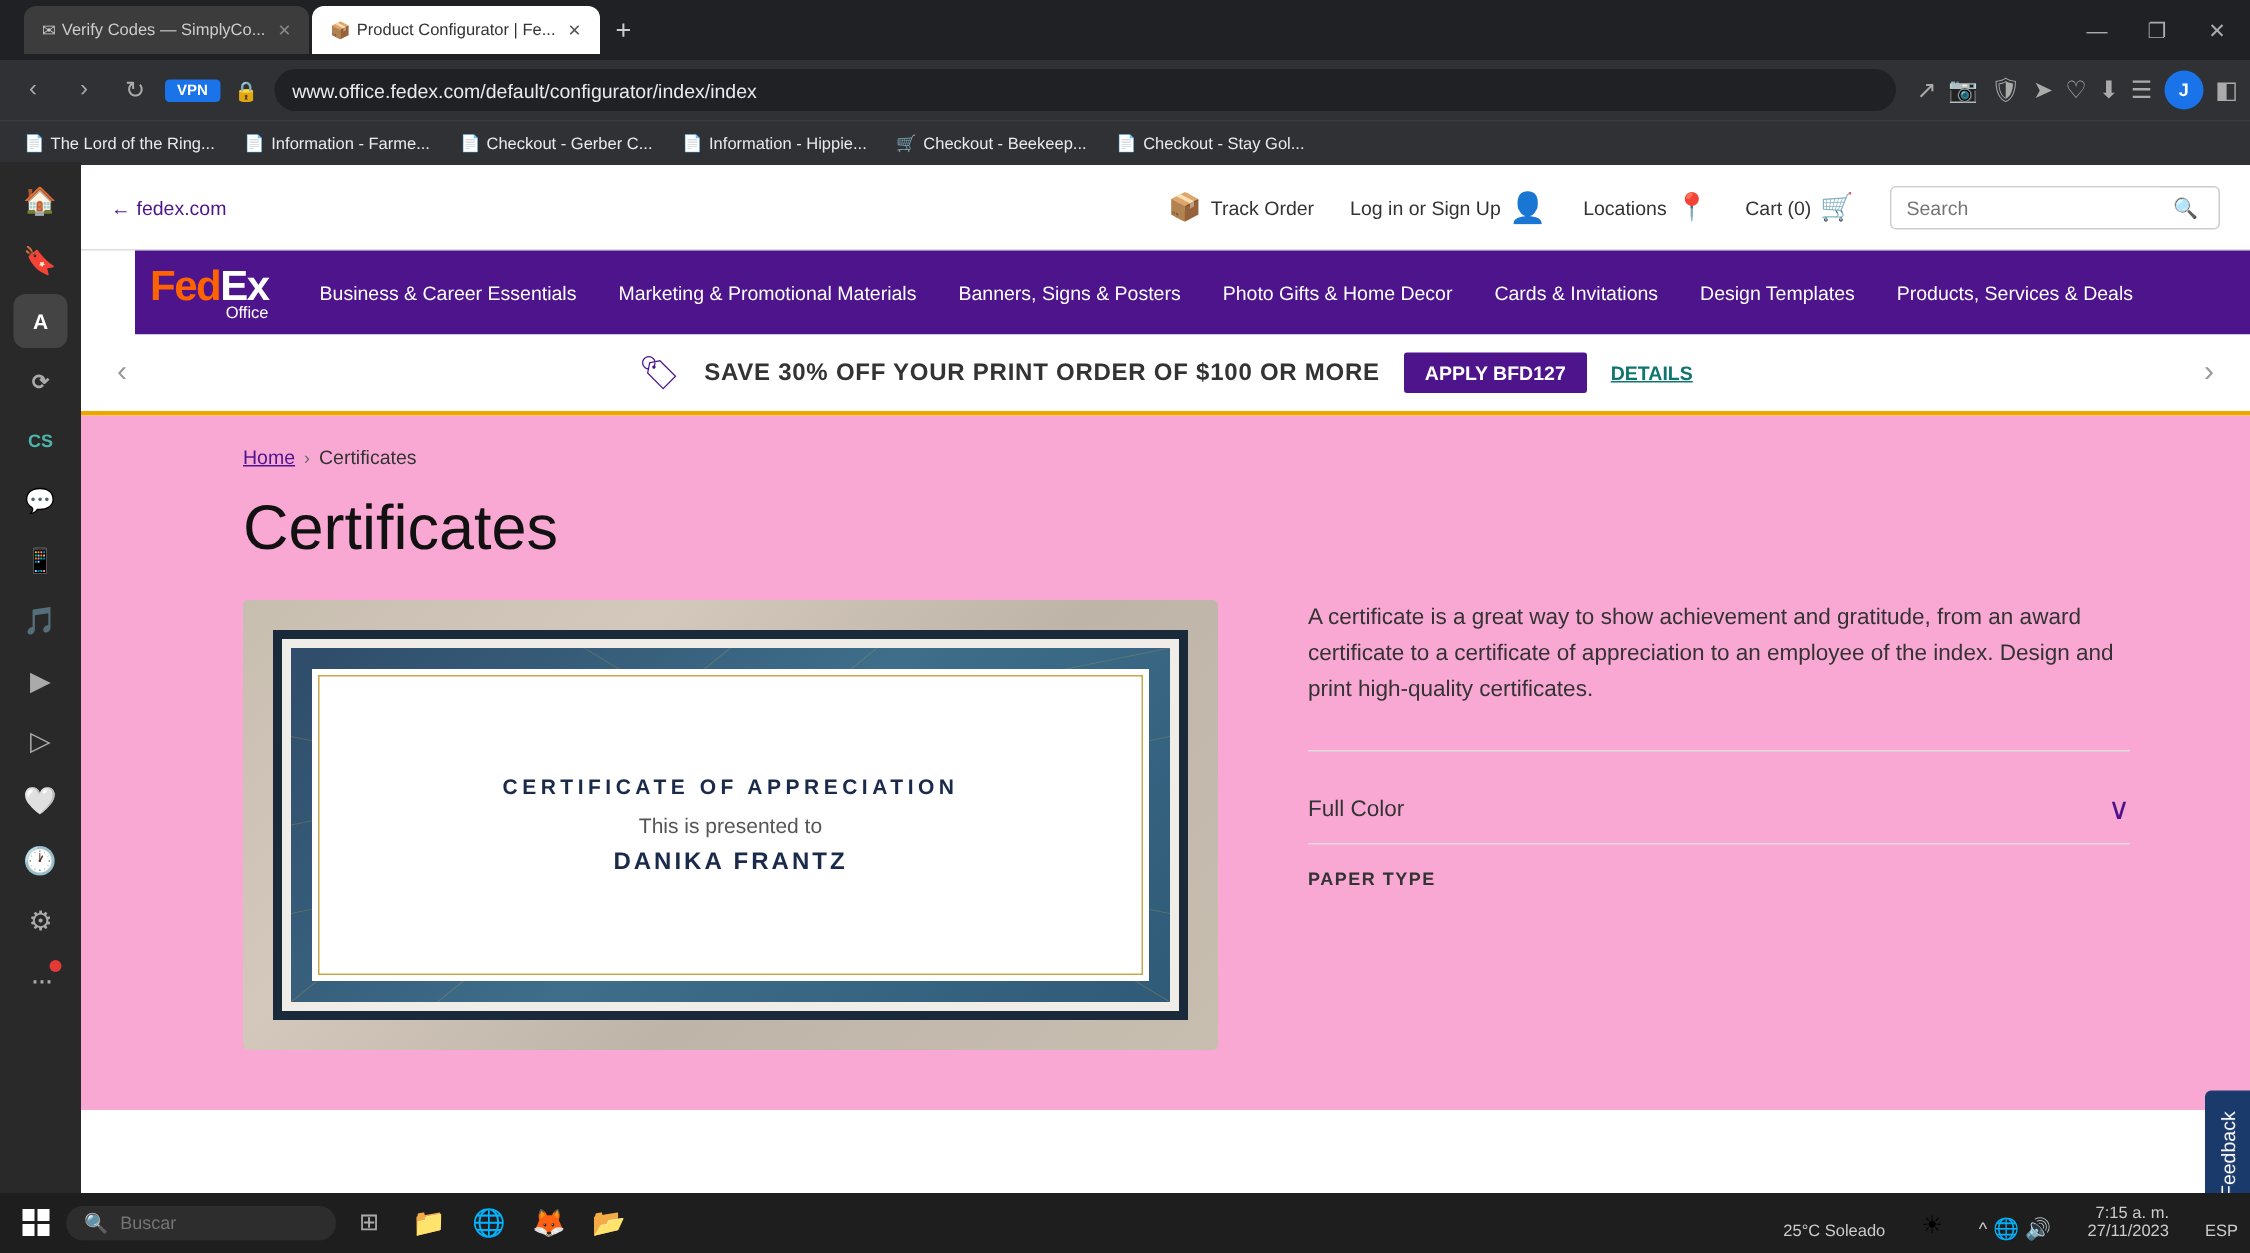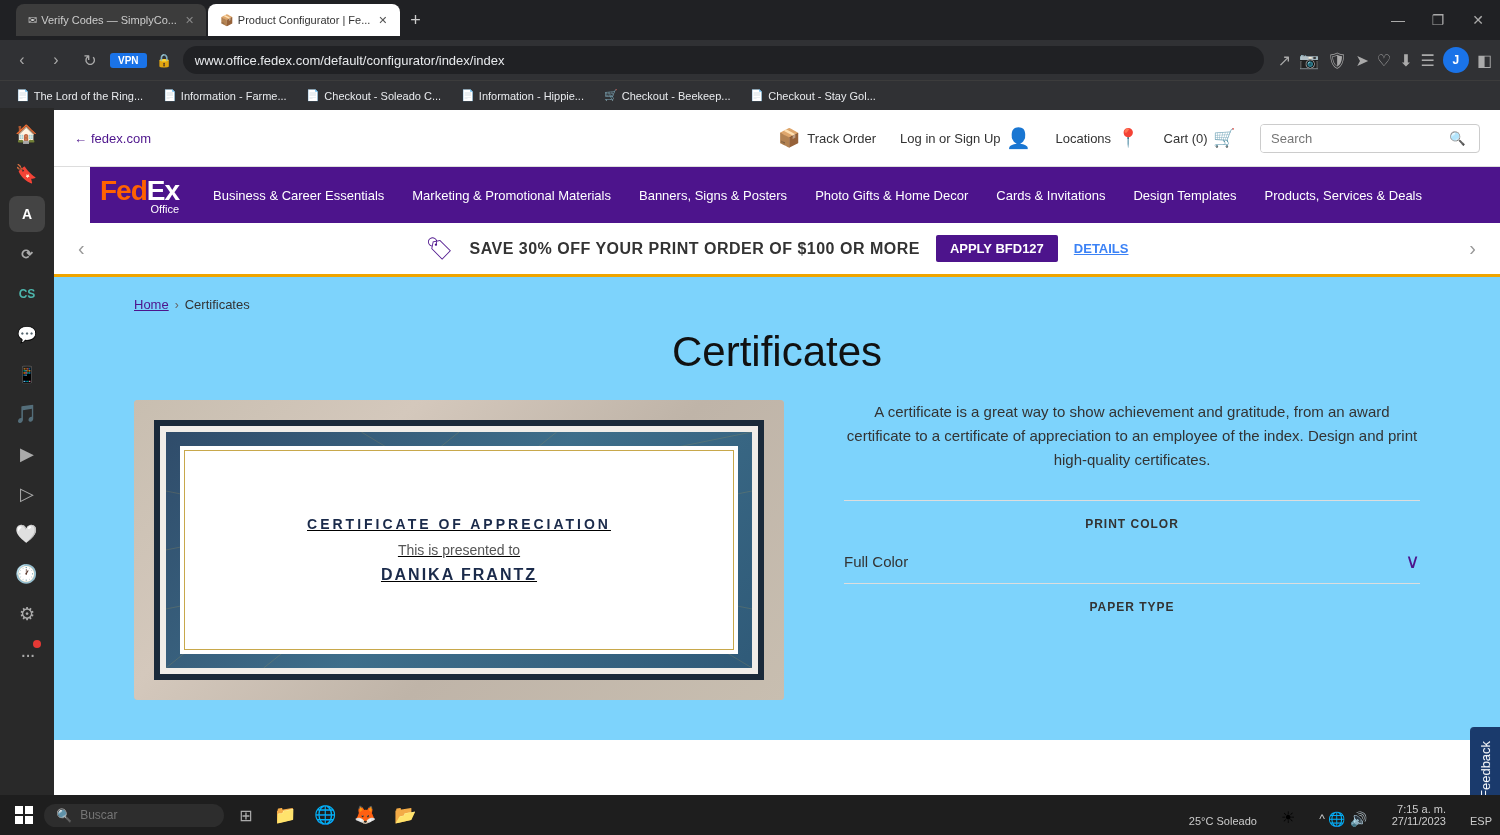--- a/index.html
+++ b/index.html
@@ -289,21 +289,21 @@
       background: #4d148c;
       color: #fff;
       border: none;
       padding: 6px 14px;
       font-size: 13px;
       font-weight: bold;
       cursor: pointer;
       border-radius: 2px;
     }
     .promo-details-link {
-      color: #3b82f6;
+      color: #0f766e;
       font-size: 13px;
       font-weight: bold;
       text-decoration: underline;
       cursor: pointer;
     }
     .promo-arrow {
       position: absolute;
       right: 24px;
       font-size: 20px;
       color: #999;
@@ -312,23 +312,22 @@
     .promo-arrow-left {
       position: absolute;
       left: 24px;
       font-size: 20px;
       color: #999;
       cursor: pointer;
     }
 
     
     .page-content {
-      padding: 20px 80px 40px 80px;
-      background: #7dd3fc;
-      text-align: center;
+      padding: 20px 80px 40px 108px;
+      background: #f9a8d4;
     }
     .breadcrumb {
       display: flex;
       align-items: center;
       gap: 6px;
       font-size: 13px;
       margin-bottom: 16px;
     }
     .breadcrumb-link {
       color: #4d148c;
@@ -557,21 +556,21 @@
     <div class="bookmark-item">
       <span>📄</span>
       <span>The Lord of the Ring...</span>
     </div>
     <div class="bookmark-item">
       <span>📄</span>
       <span>Information - Farme...</span>
     </div>
     <div class="bookmark-item">
       <span>📄</span>
-      <span>Checkout - Soleado C...</span>
+      <span>Checkout - Gerber C...</span>
     </div>
     <div class="bookmark-item">
       <span>📄</span>
       <span>Information - Hippie...</span>
     </div>
     <div class="bookmark-item">
       <span>🛒</span>
       <span>Checkout - Beekeep...</span>
     </div>
     <div class="bookmark-item">
@@ -697,34 +696,33 @@
             <svg width="100%" height="100%" viewBox="0 0 300 200" preserveAspectRatio="none">
               <line x1="0" y1="100" x2="300" y2="0" stroke="#c8a84b" stroke-width="0.5" opacity="0.6"></line>
               <line x1="0" y1="150" x2="300" y2="50" stroke="#c8a84b" stroke-width="0.5" opacity="0.6"></line>
               <line x1="0" y1="50" x2="300" y2="150" stroke="#c8a84b" stroke-width="0.5" opacity="0.6"></line>
               <line x1="150" y1="0" x2="0" y2="200" stroke="#c8a84b" stroke-width="0.5" opacity="0.6"></line>
               <line x1="200" y1="0" x2="50" y2="200" stroke="#c8a84b" stroke-width="0.5" opacity="0.6"></line>
               <line x1="100" y1="0" x2="300" y2="200" stroke="#c8a84b" stroke-width="0.5" opacity="0.6"></line>
             </svg>
           </div>
 
-          <div style="position:absolute; top:20px; left:20px; right:20px; bottom:20px; background: white; display:flex; flex-direction:column; align-items:center; justify-content:center; padding:12px;text-decoration:underline;">
+          <div style="position:absolute; top:20px; left:20px; right:20px; bottom:20px; background: white; display:flex; flex-direction:column; align-items:center; justify-content:center; padding:12px;">
             <div style="position:absolute; inset:4px; border:1px solid #c8a84b;"></div>
             <div class="cert-title">CERTIFICATE OF APPRECIATION</div>
             <div class="cert-subtitle">This is presented to</div>
             <div class="cert-name">DANIKA FRANTZ</div>
           </div>
         </div>
       </div>
 
       <div class="product-form">
         <p class="product-description">A certificate is a great way to show achievement and gratitude, from an award certificate to a certificate of appreciation to an employee of the index. Design and print high-quality certificates.</p>
 
         <div class="form-section">
-          <div class="form-label">PRINT COLOR</div>
           <div class="form-select-row">
             <span class="form-select-value">Full Color</span>
             <span class="form-select-arrow">∨</span>
           </div>
         </div>
 
         <div class="form-section-2">
           <div class="form-label">PAPER TYPE</div>
         </div>
       </div>

